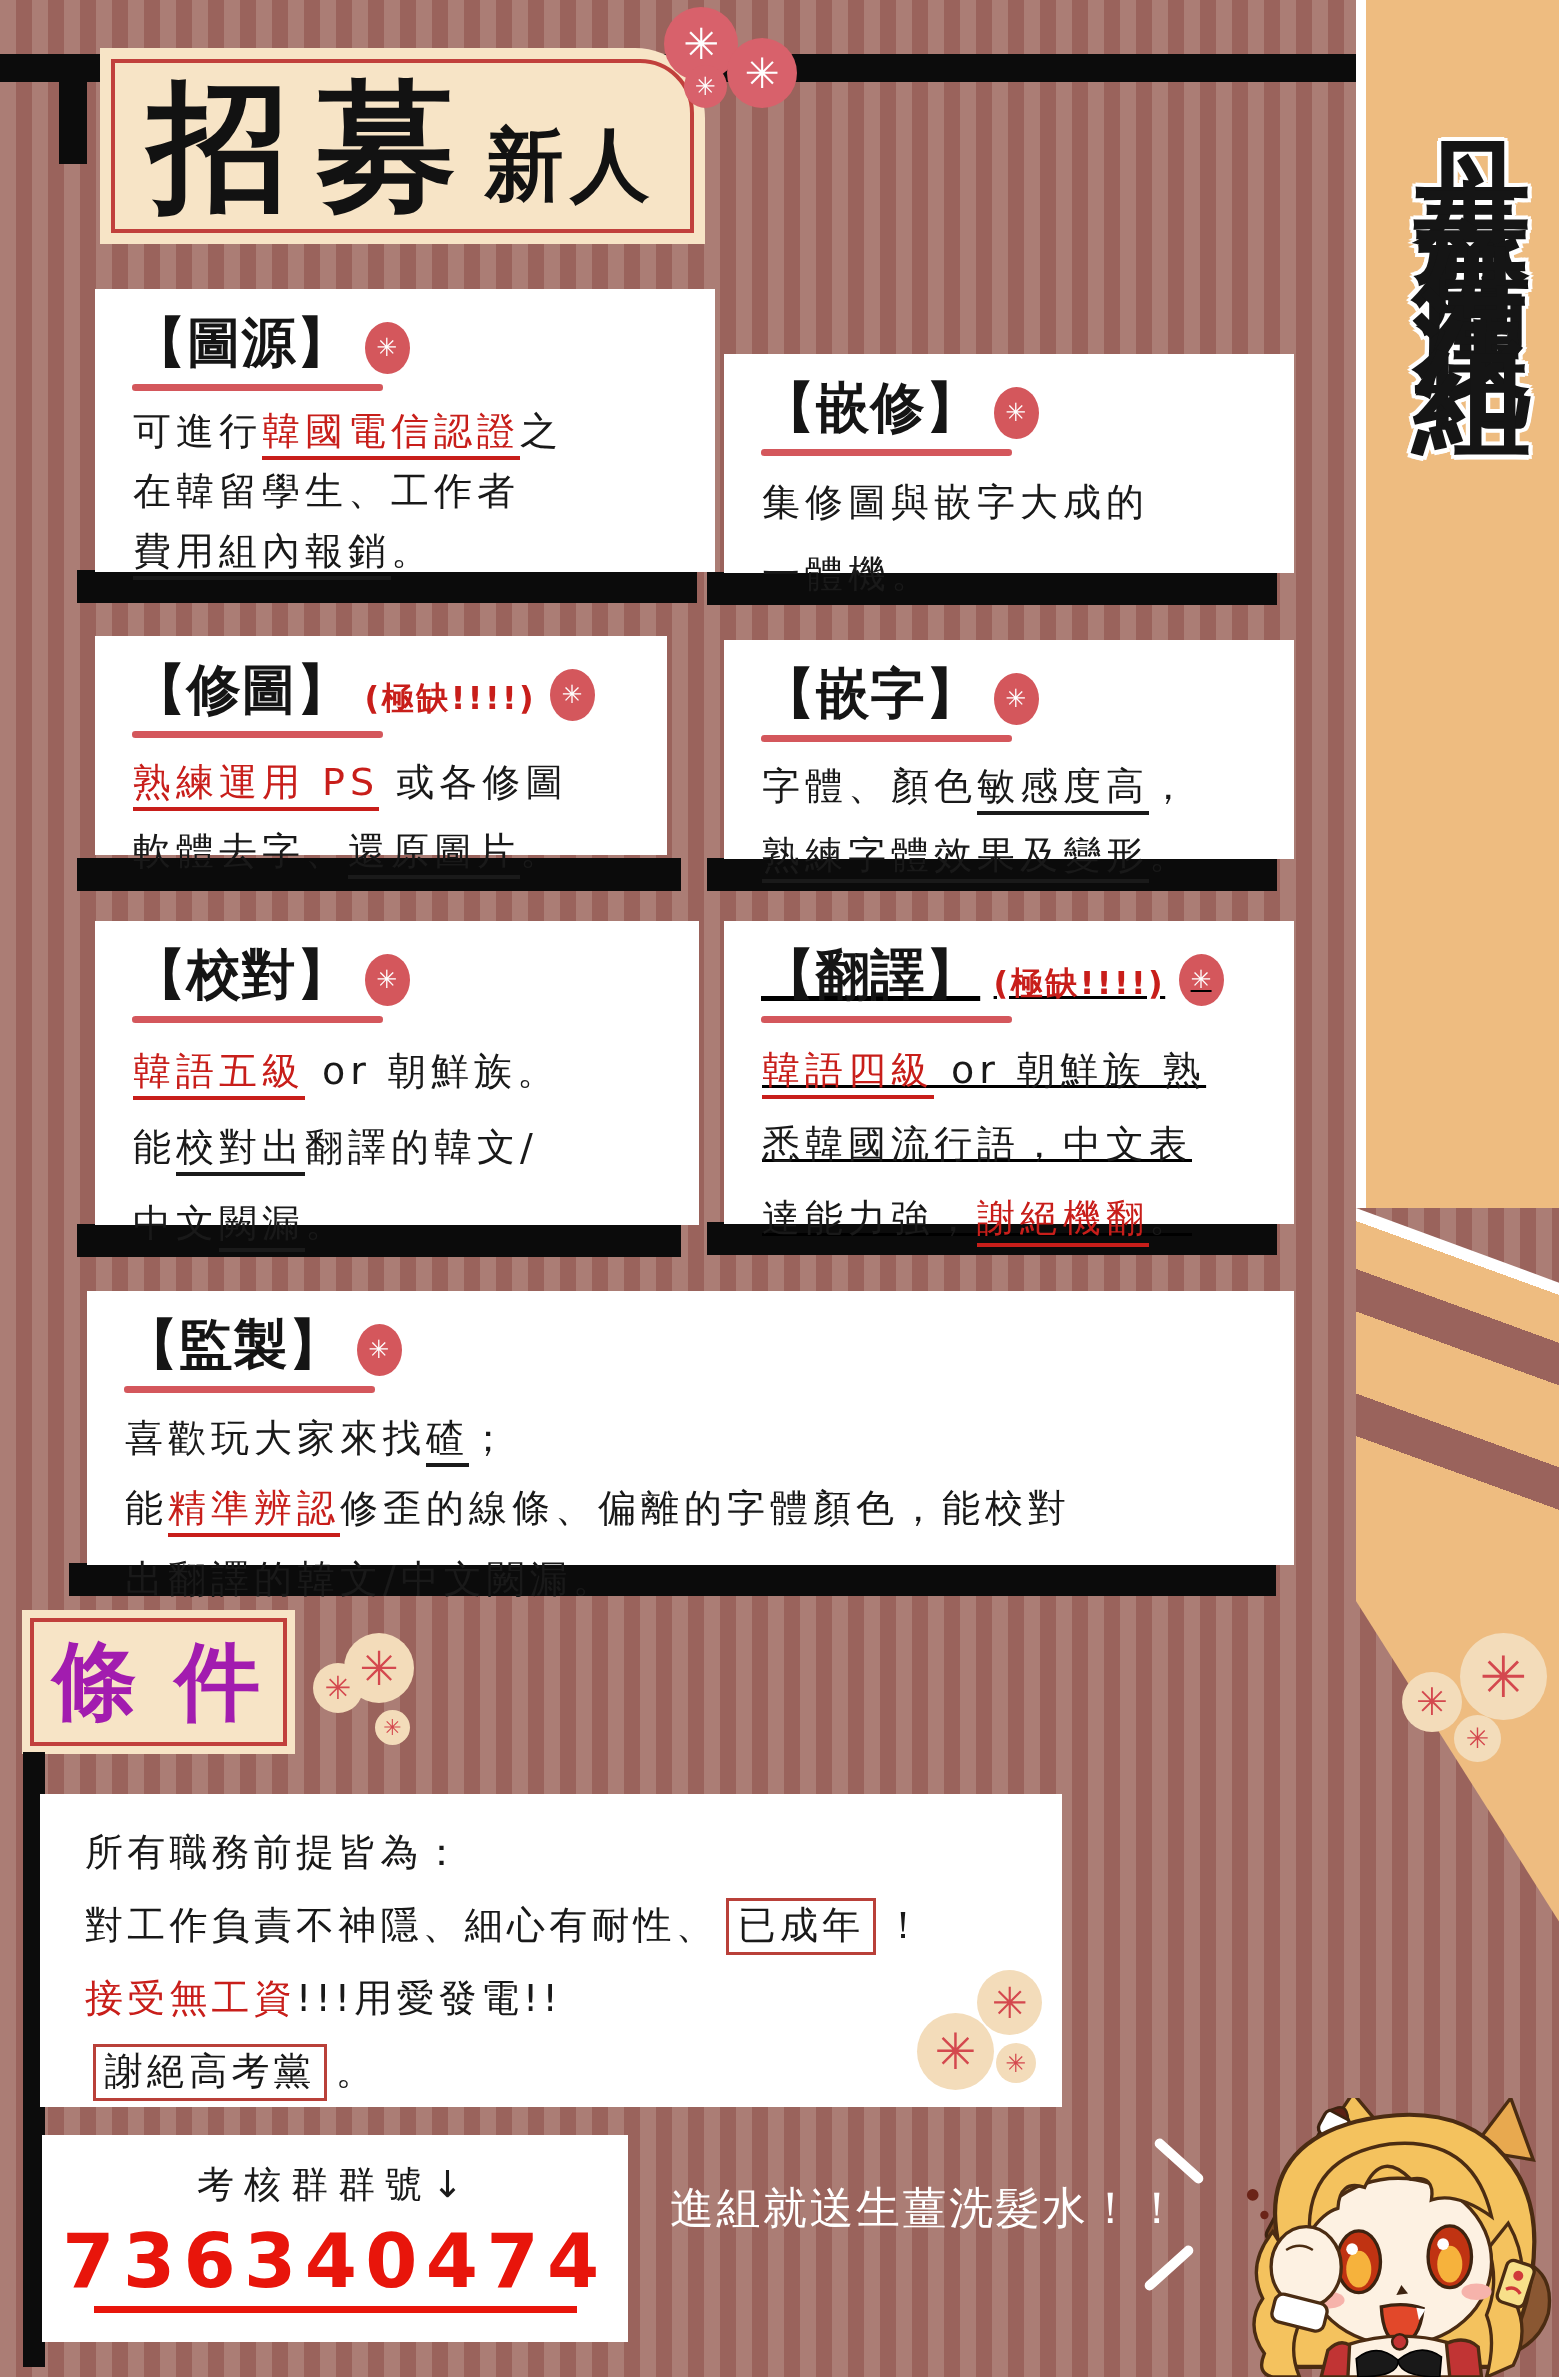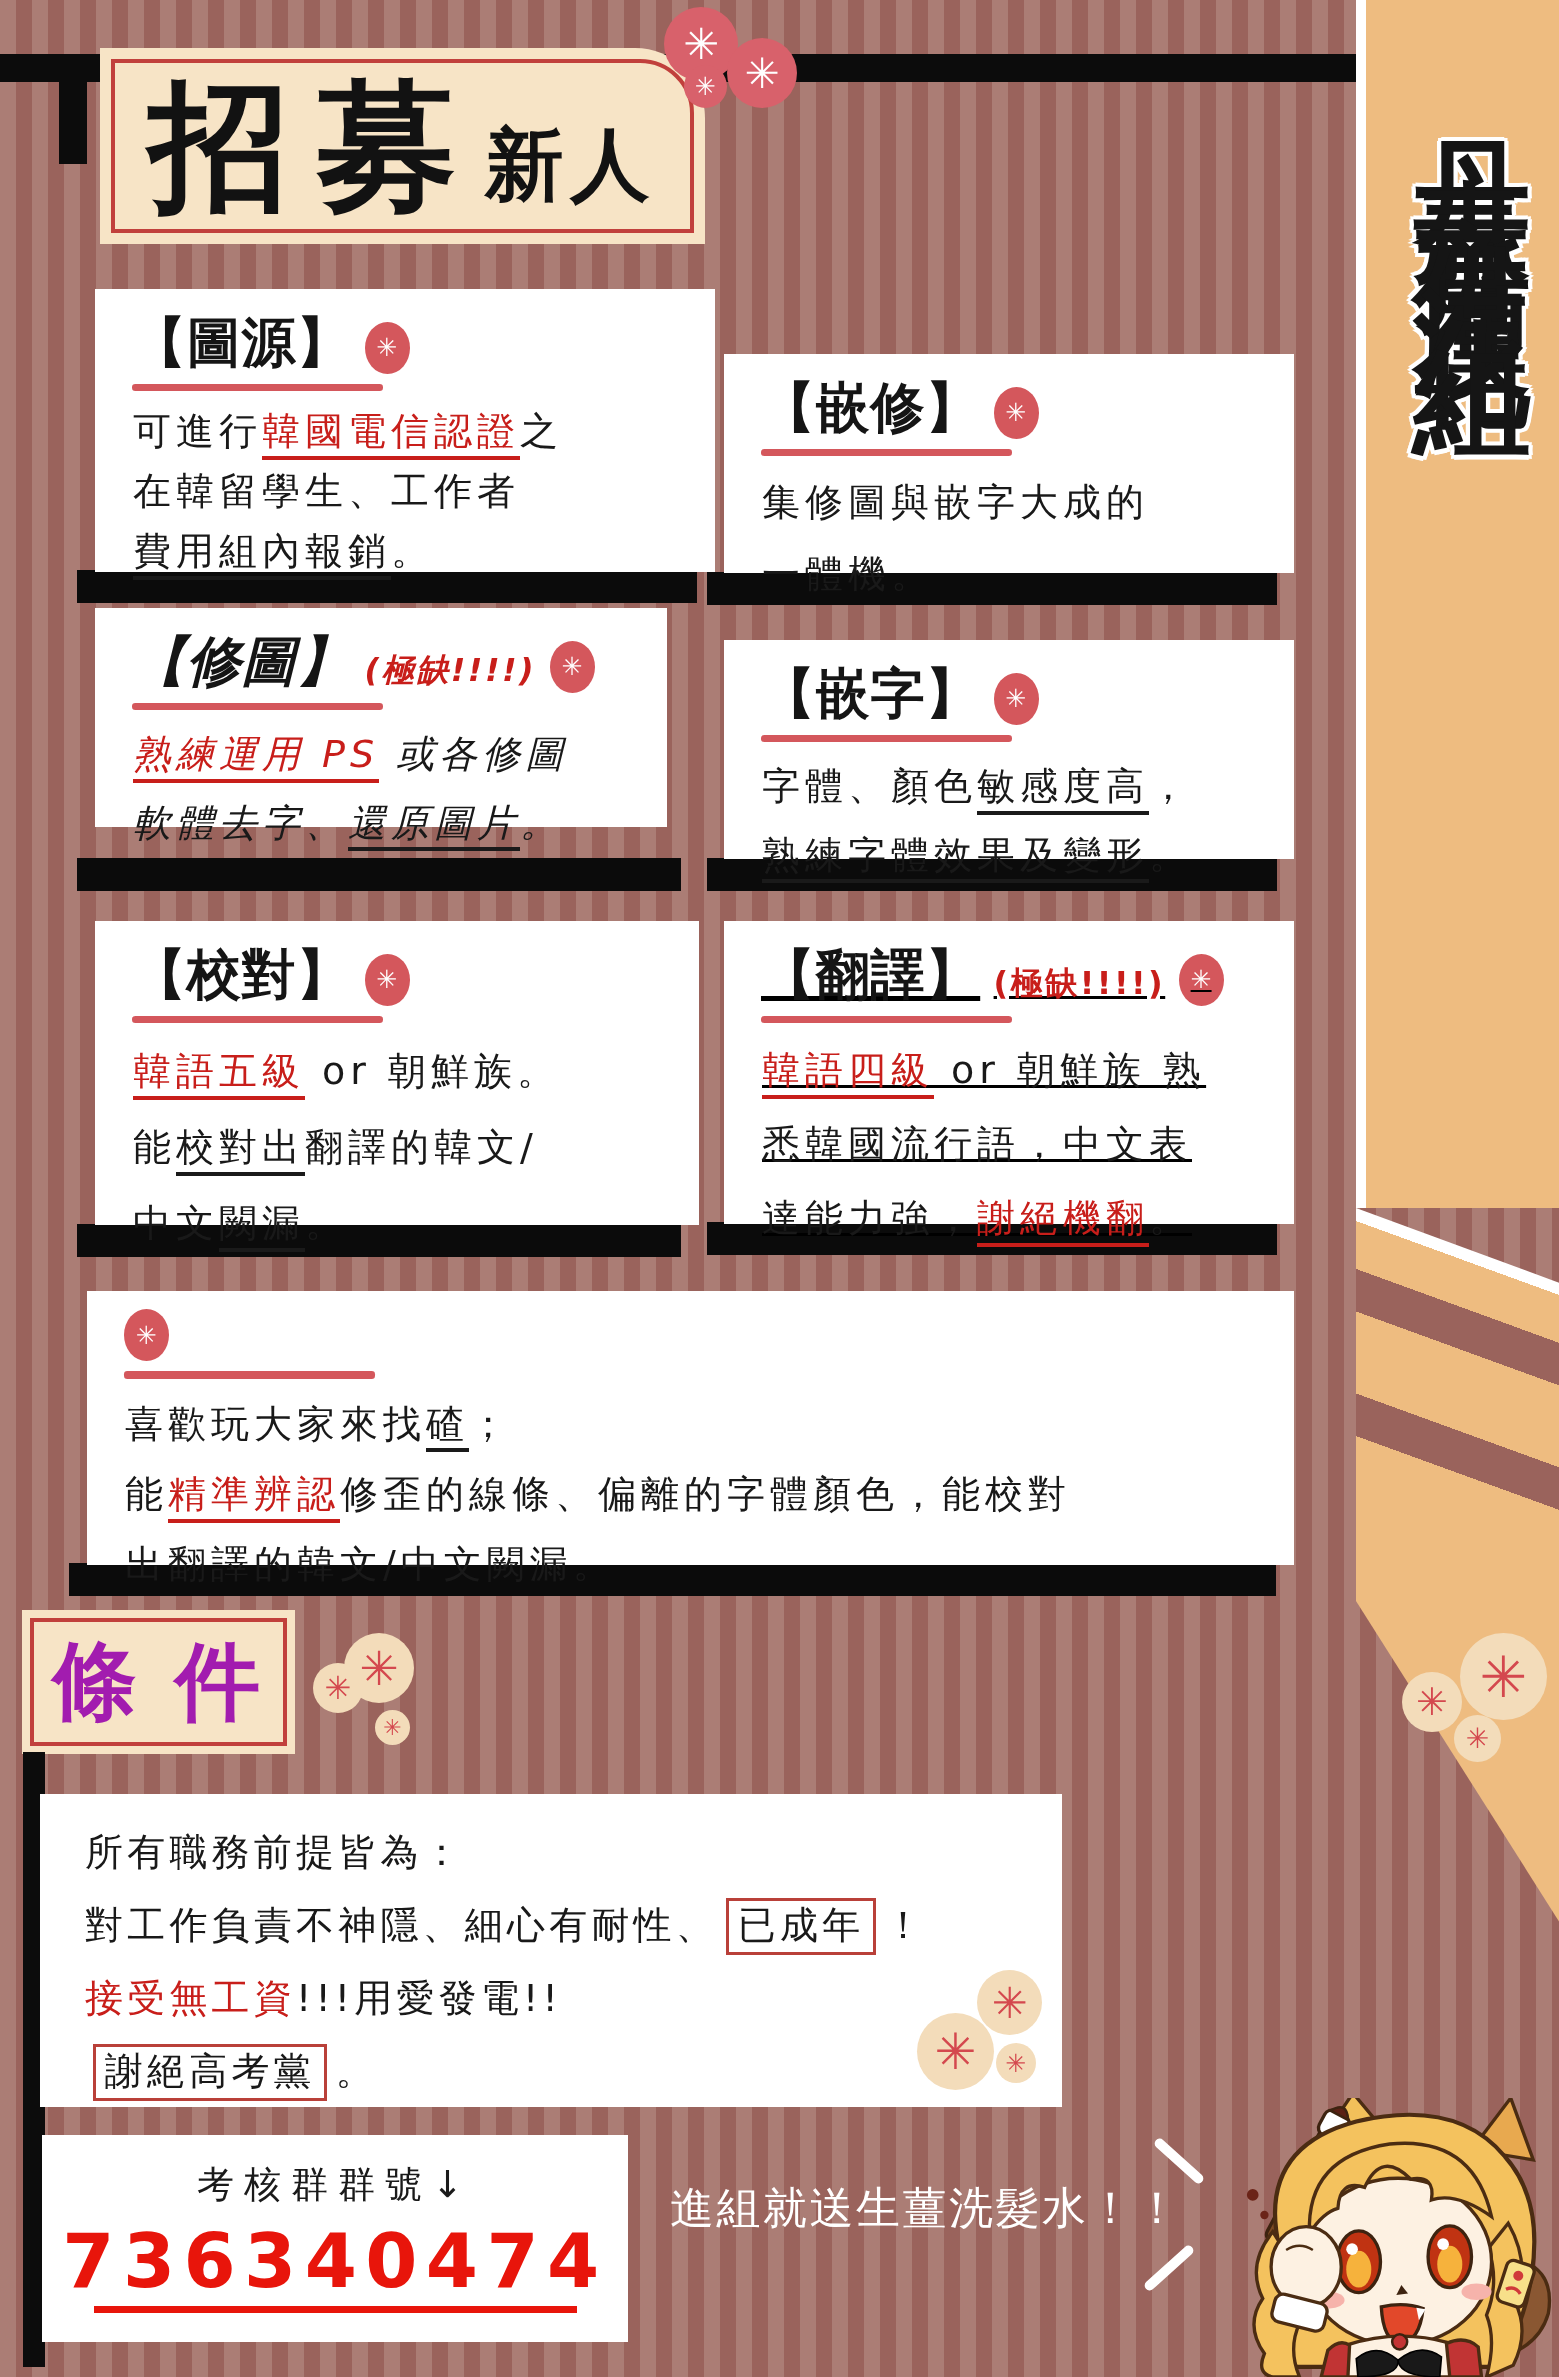--- a/index.html
+++ b/index.html
@@ -121,21 +121,21 @@
         </span>
     </div>
     <div class="head-underline"></div>
     <div class="card-body" style="line-height:1.9;">
       <div class="card-line"><span>集修圖與嵌字大成的</span></div>
       <div class="card-line"><span>一體機。</span></div>
     </div>
   </div>
 
   <div class="card-bar" style="left:77px;top:858px;width:604px;height:33px;"></div>
-  <div class="card" style="left:95px;top:608px;width:572px;height:219px;font-style:italic;">
+  <div class="card" style="left:95px;top:636px;width:572px;height:219px;">
     <div class="card-head">
       <span class="head-text">【修圖】</span>
       <span class="head-note">(極缺!!!!)</span>
       <span class="badge">
           <span>✳</span>
         </span>
     </div>
     <div class="head-underline"></div>
     <div class="card-body" style="line-height:1.8;">
       <div class="card-line"><span class="red ul-red">熟練運用 PS</span><span> 或各修圖</span></div>
@@ -187,20 +187,21 @@
     <div class="card-body" style="line-height:1.95;">
       <div class="card-line"><span class="red ul-red">韓語四級</span><span> or 朝鮮族  熟</span></div>
       <div class="card-line"><span>悉韓國流行語，中文表</span></div>
       <div class="card-line"><span>達能力強，</span><span class="red ul-red">謝絕機翻</span><span>。</span></div>
     </div>
   </div>
 
   <div class="card-bar" style="left:69px;top:1563px;width:1207px;height:33px;"></div>
   <div class="card" style="left:87px;top:1291px;width:1207px;height:274px;">
     <div class="card-head">
+      <span class="head-text">【監製】</span>
       <span class="badge">
           <span>✳</span>
         </span>
     </div>
     <div class="head-underline"></div>
     <div class="card-body" style="line-height:1.85;">
       <div class="card-line"><span>喜歡玩大家來找</span><span class="ul">碴</span><span>；</span></div>
       <div class="card-line"><span>能</span><span class="red ul-red">精準辨認</span><span>修歪的線條、偏離的字體顏色，能校對</span></div>
       <div class="card-line"><span>出翻譯的韓文/中文闕漏。</span></div>
     </div>

